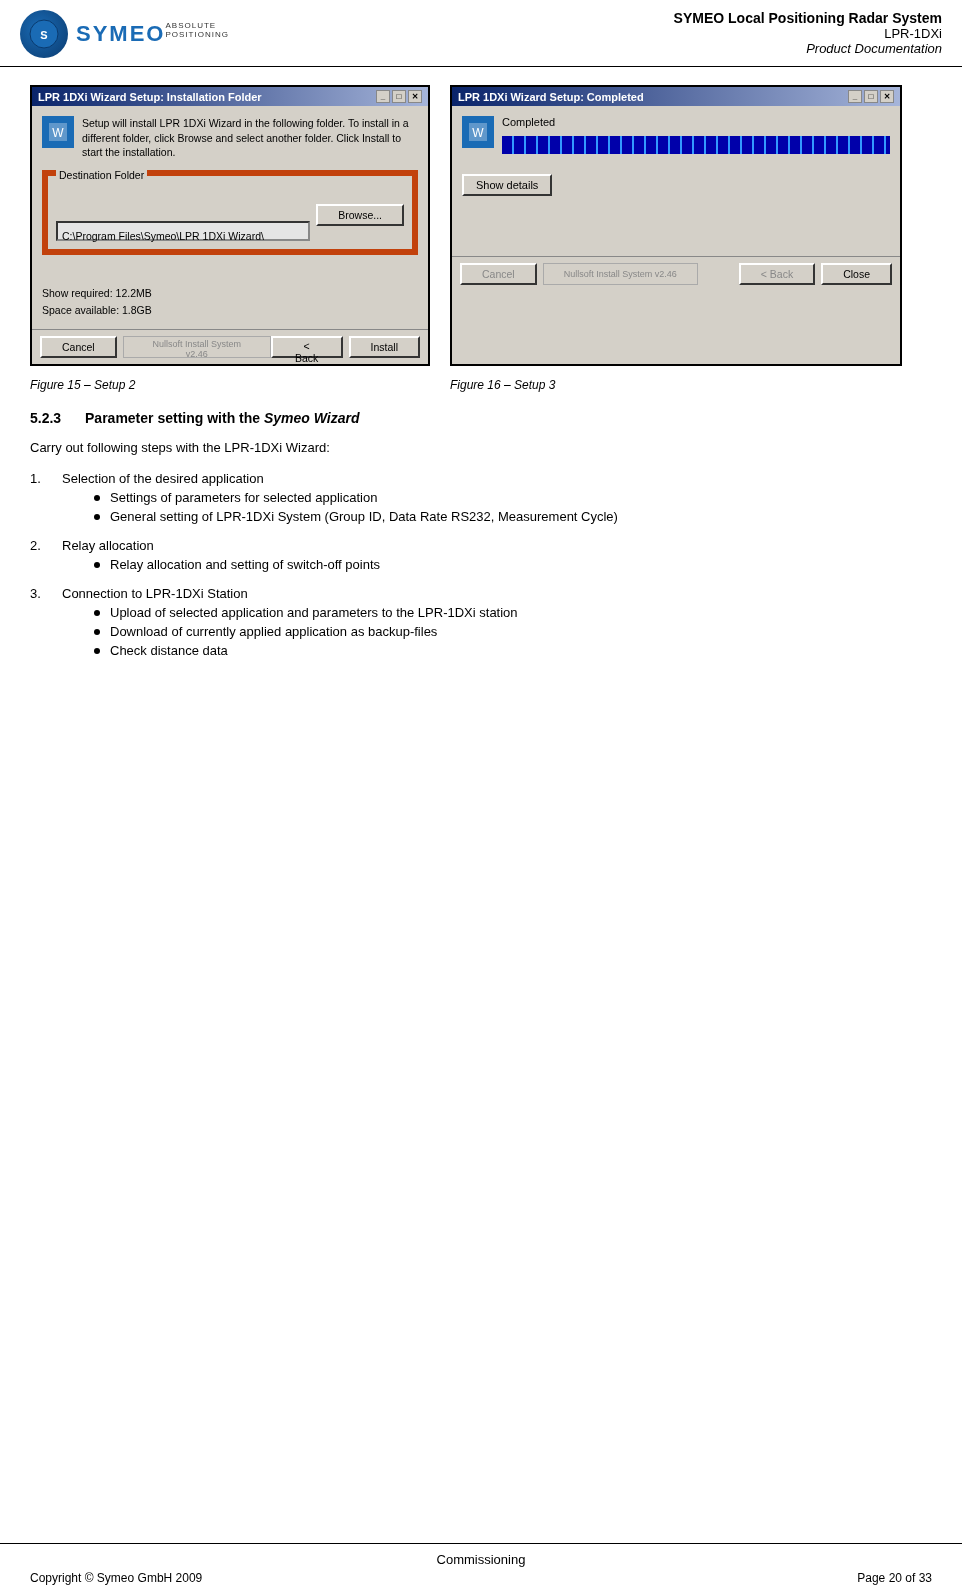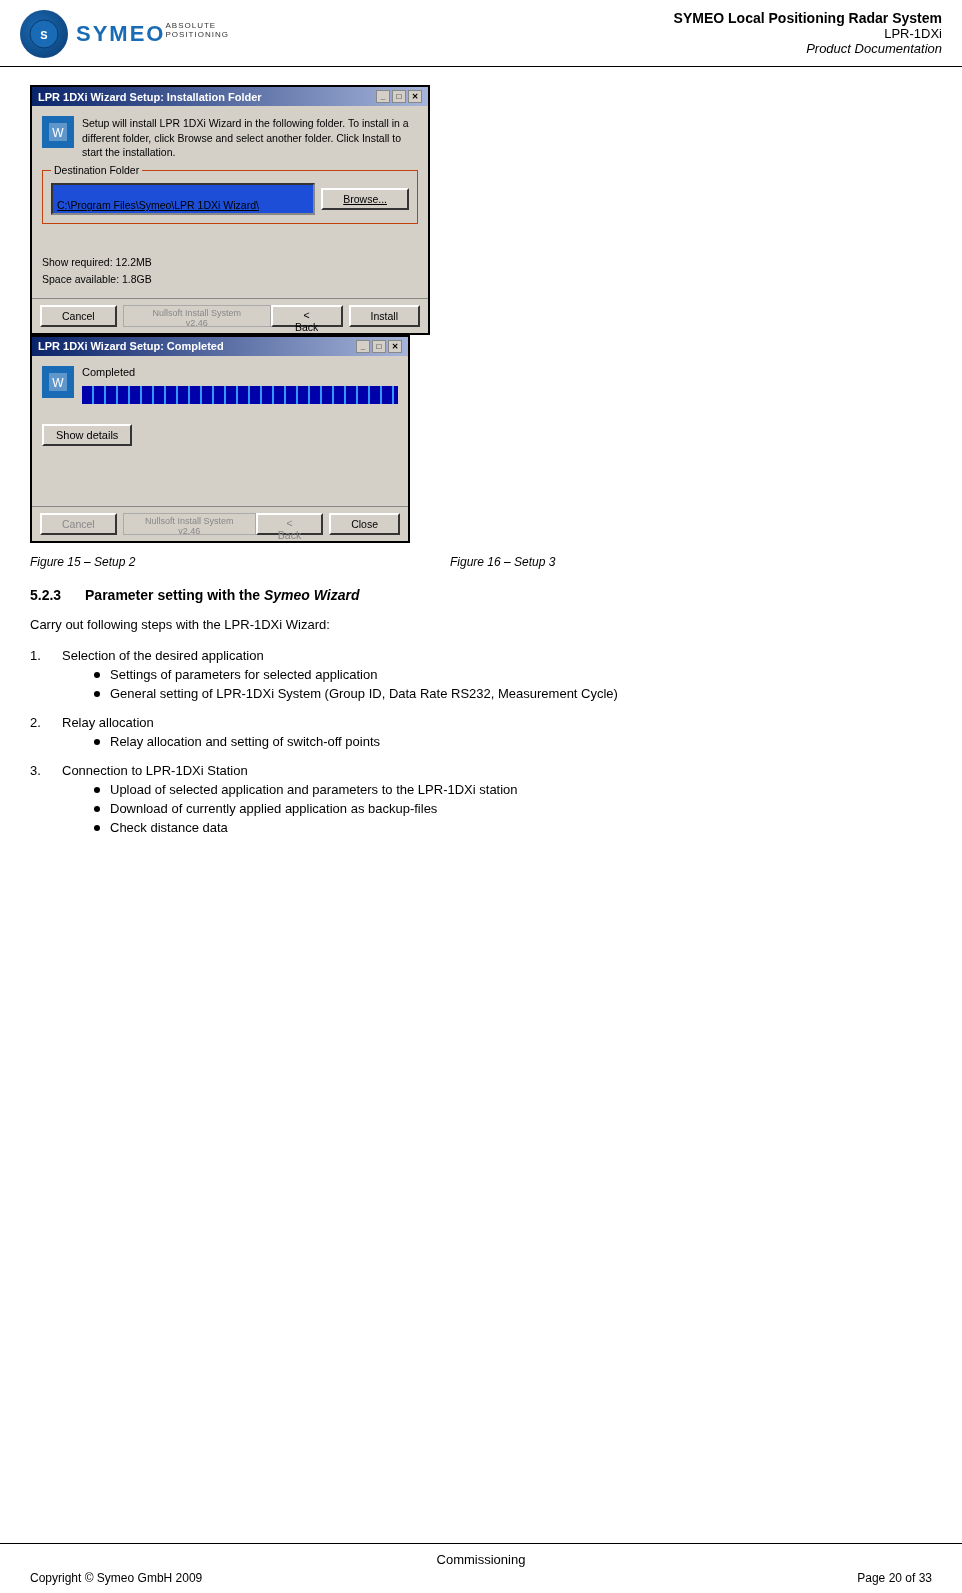--- a/index.html
+++ b/index.html
@@ -68,22 +68,22 @@
     }
 
     
     .main-content {
       padding: 18px 30px 20px 30px;
     }
 
     
     .screenshot-row {
       display: flex;
+      gap: 20px;
       margin-bottom: 12px;
-      flex-direction: column;
     }
 
     
     .win-dialog {
       border: 2px solid #000;
       width: 400px;
       flex-shrink: 0;
       background: #d4d0c8;
       font-size: 11px;
     }
@@ -130,47 +130,47 @@
       flex-shrink: 0;
       display: flex;
       align-items: center;
       justify-content: center;
     }
     .win-info-text {
       font-size: 10.5px;
       line-height: 1.4;
     }
     .win-group-box {
-      border: 1px solid #c2410c;
+      border: 6px solid #c2410c;
       margin: 8px 0;
       padding: 4px 8px 8px 8px;
       position: relative;
-      text-decoration: underline;
     }
     .win-group-legend {
       position: absolute;
       top: -7px;
       left: 8px;
       background: #d4d0c8;
       padding: 0 3px;
       font-size: 10.5px;
     }
     .win-input-row {
       display: flex;
       gap: 6px;
       margin-top: 8px;
       align-items: center;
     }
     .win-textbox {
-      background: #1d4ed8;
+      background: #e5e5e5;
       border: 2px inset #888;
-      padding: 14px 4px;
+      padding: 7px 4px;
       font-size: 10.5px;
       flex: 1;
       height: 20px;
+      margin-top: 33px;
     }
     .win-btn {
       background: #d4d0c8;
       border: 2px outset #fff;
       border-right-color: #888;
       border-bottom-color: #888;
       padding: 2px 20px;
       font-size: 10.5px;
       cursor: pointer;
       height: 22px;
@@ -188,21 +188,21 @@
       border-top: 1px solid #888;
     }
     .win-footer-left {
       display: flex;
       gap: 6px;
     }
 
     
     .win-dialog-2 {
       border: 2px solid #000;
-      width: 380px;
+      width: 452px;
       flex-shrink: 0;
       background: #d4d0c8;
       font-size: 11px;
     }
     .completed-bar {
       height: 18px;
       background: #000080;
       margin: 8px 0 10px 0;
       display: flex;
     }

